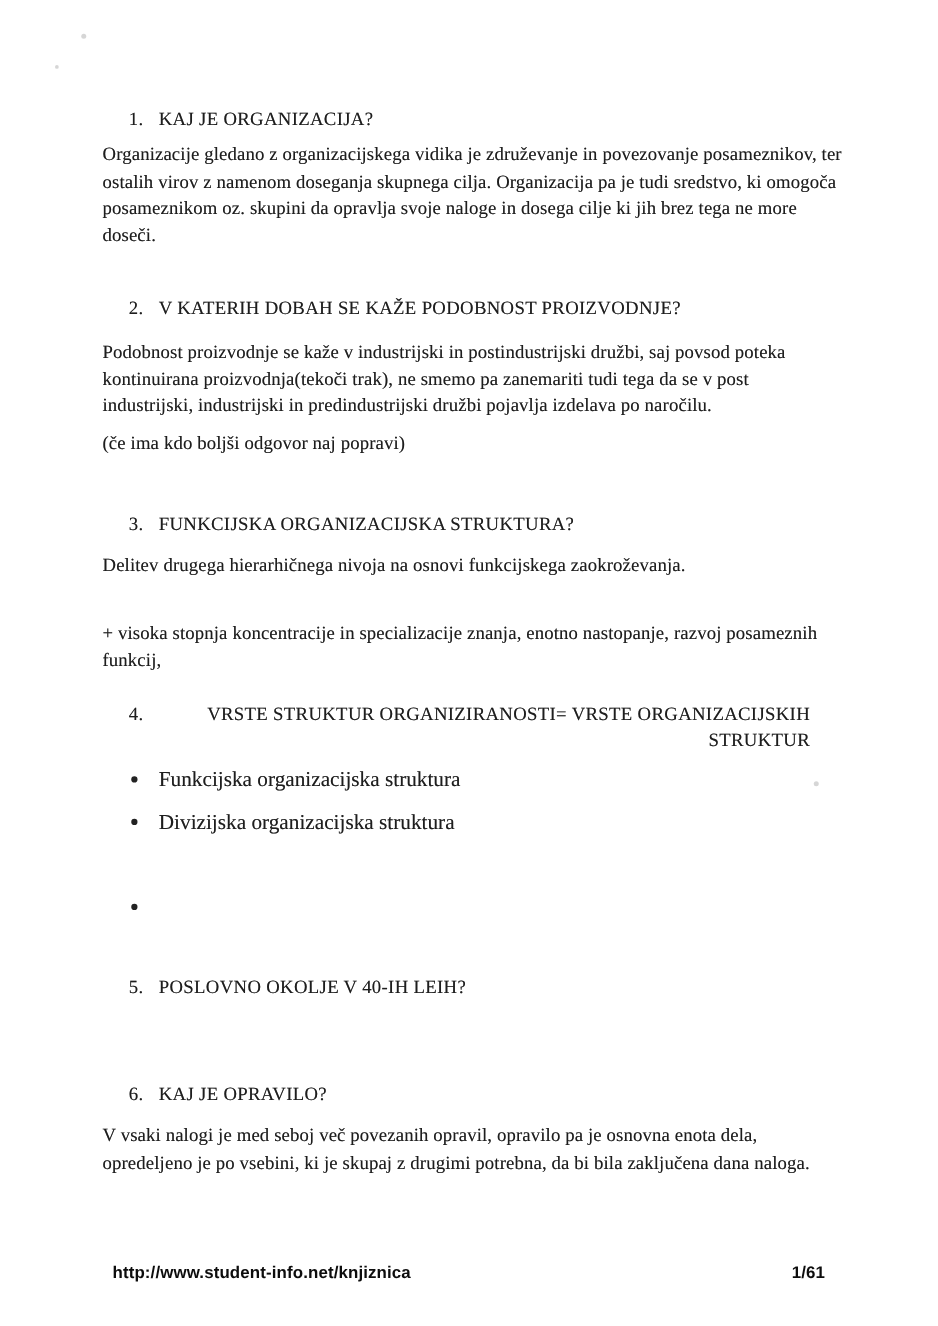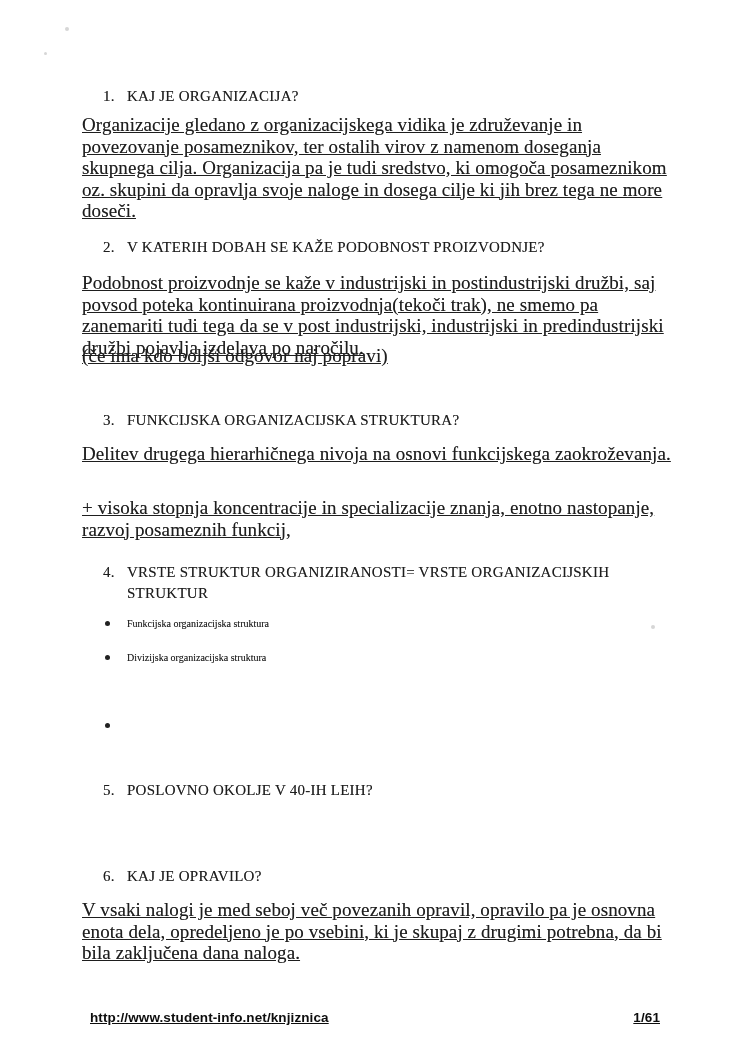--- a/index.html
+++ b/index.html
@@ -16,45 +16,44 @@
     overflow: hidden;
     color: #1e1e1e;
     text-shadow: 0 0 0.5px rgba(45,45,45,0.55); 
   }
   .heading {
     position: absolute; left: 103px; width: 566px;
     display: flex; align-items: flex-start;
     font-size: 15px; line-height: 21px; letter-spacing: 0.25px;
   }
   .heading .num { flex: 0 0 24px; width: 24px; }
-  .heading .htext { max-width: 521px; }
+  .heading .htext { max-width: 521px; text-align: right; }
   .para {
     position: absolute; left: 82px; width: 592px; margin: 0;
-    font-size: 19px; line-height: 21.5px; letter-spacing: 0.1px; text-decoration: underline;
+    font-size: 15px; line-height: 21.5px; letter-spacing: 0.1px;
   }
   .bullet-row {
     position: absolute; left: 103px; width: 560px;
     display: flex; align-items: flex-end;
-    font-size: 10px; line-height: 21px;
+    font-size: 17px; line-height: 21px;
   }
   .bullet-row .dot {
     flex: 0 0 24px; width: 24px; position: relative; height: 21px;
   }
   .bullet-row .dot::after {
     content: ""; position: absolute; left: 2px; top: 8px;
     width: 5px; height: 5px; border-radius: 50%; background: #222;
   }
   .footer {
     position: absolute; left: 90px; top: 1010px; width: 570px;
     display: flex; justify-content: space-between; align-items: baseline;
     font-family: "Liberation Sans", sans-serif;
     font-weight: bold; font-size: 13.5px; color: #0d0d0d;
     letter-spacing: 0.1px;
     text-shadow: none;
-    text-decoration: underline;
   }
   .speck {
     position: absolute; border-radius: 50%;
     background: #b5b5b5; opacity: 0.55;
   }
 </style>
 </head>
 <body>
 
 <div class="page">

